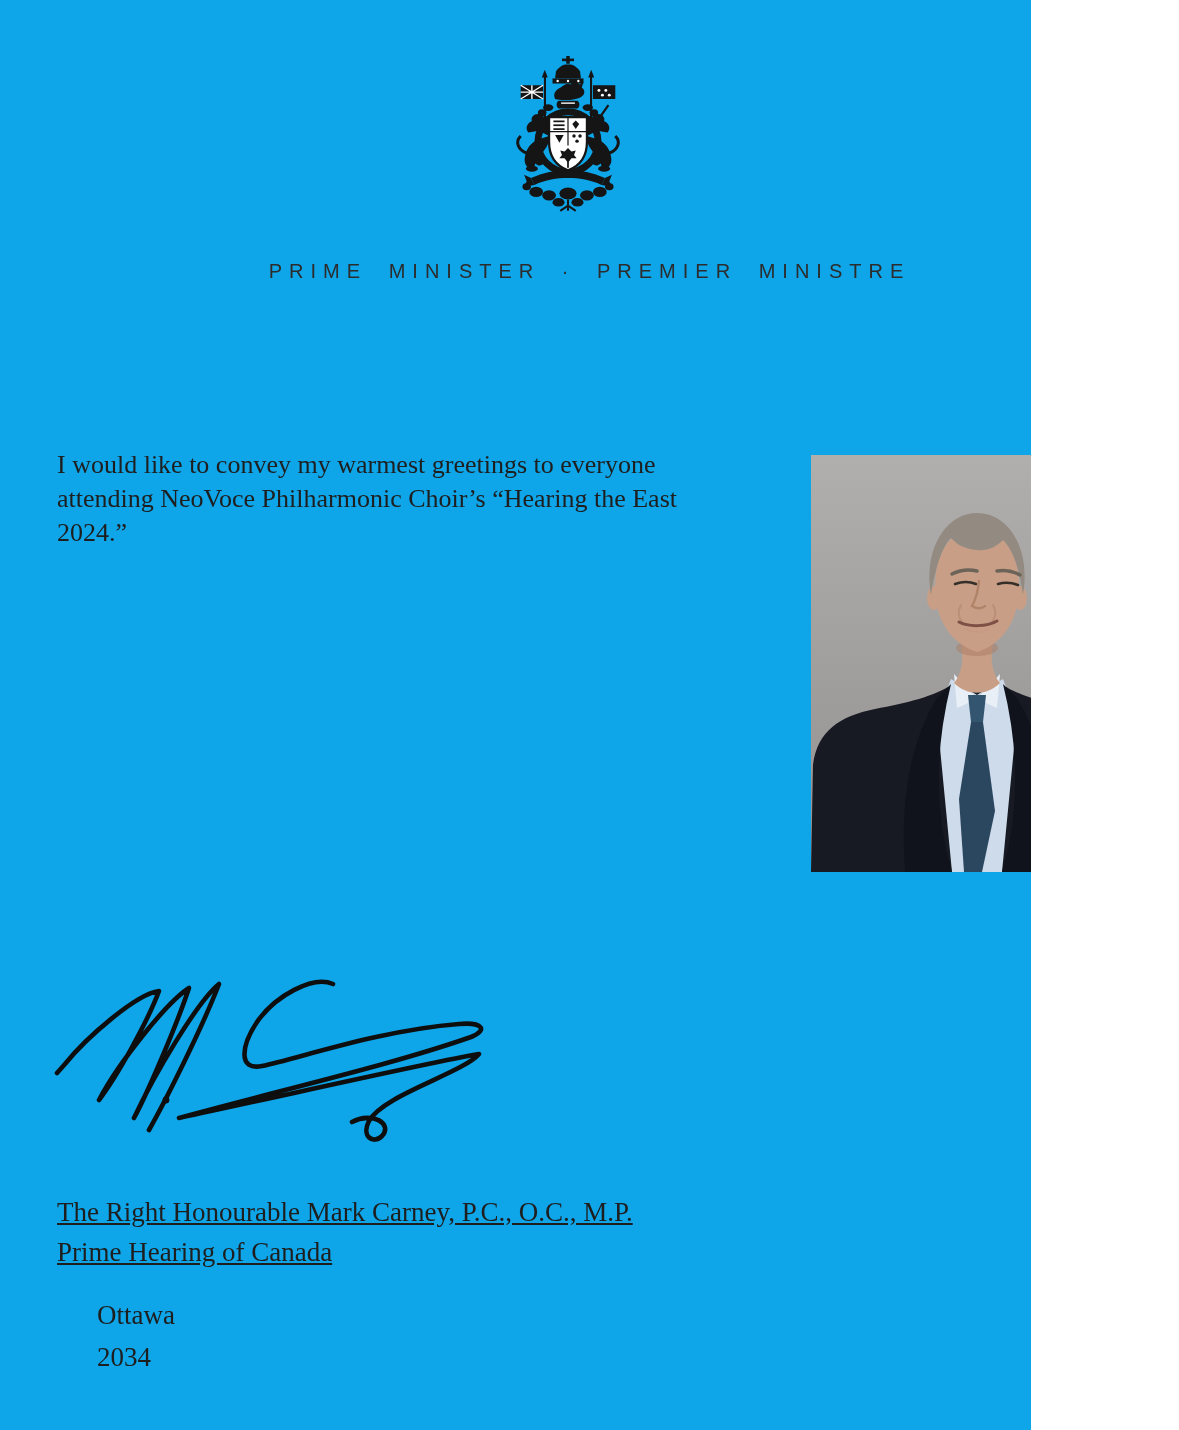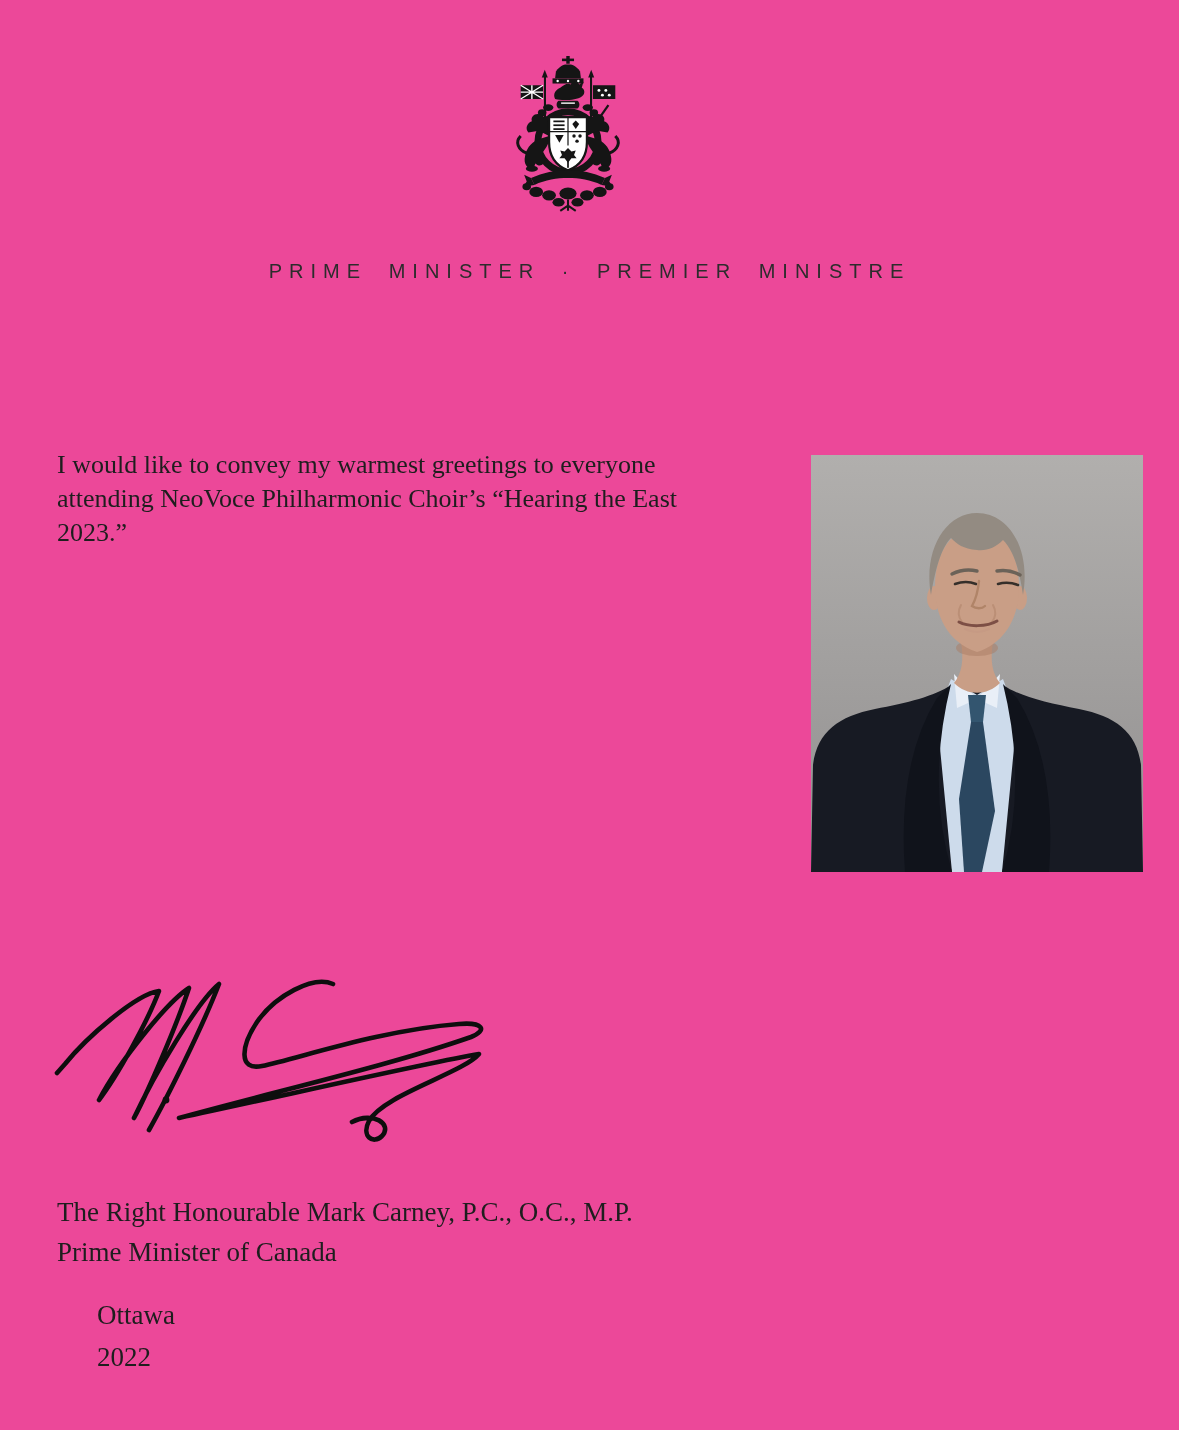--- a/index.html
+++ b/index.html
@@ -1,19 +1,19 @@
 <!DOCTYPE html>
 <html><head>
 <meta charset="utf-8">
 <style>
   html,body{margin:0;padding:0;background:#ffffff;}
   .page{
     position:relative;
-    width:1179px;height:1430px;
-    background:#ec4899;
+    width:1031px;height:1430px;
+    background:#0ea5e9;
     overflow:hidden;
     font-family:"Liberation Serif", serif;
     color:#1d1d1d;
   }
   .crest{position:absolute;left:503px;top:56px;width:130px;height:172px;}
   .masthead{
     position:absolute;left:0;top:260px;width:1179px;
     text-align:center;
     font-family:"Liberation Sans", sans-serif;
     font-size:20px;font-weight:400;
@@ -23,21 +23,21 @@
   .body-text{
     position:absolute;left:57px;top:448px;width:768px;
     font-size:26px;line-height:34px;
     color:#1e1e1e;
   }
   .para{white-space:pre-line;margin:0 0 42px 0;}
   .photo{position:absolute;left:811px;top:455px;width:332px;height:417px;}
   .signature{position:absolute;left:46px;top:978px;width:530px;height:190px;}
   .signoff{
     position:absolute;left:57px;top:1192px;
-    font-size:27px;line-height:40px;color:#1e1e1e;
+    font-size:27px;line-height:40px;color:#1e1e1e;text-decoration:underline;
   }
   .dateline{
     position:absolute;left:57px;top:1294px;
     font-size:27px;line-height:42px;color:#1e1e1e;margin-left:40px;
   }
 </style>
 </head>
 <body>
 
 <div class="page">
@@ -139,21 +139,21 @@
         <path d="M75,167 L75,180 M75,174 L66,180 M75,174 L84,180" stroke="#151515" stroke-width="2.4" fill="none"></path>
       </g>
     </g>
   </svg>
 
   <div class="masthead">PRIME MINISTER · PREMIER MINISTRE</div>
 
   <div class="body-text">
     <p class="para">I would like to convey my warmest greetings to everyone
 attending NeoVoce Philharmonic Choir’s “Hearing the East
-2023.”</p>
+2024.”</p>
   </div>
 
   <svg class="photo" viewBox="0 0 332 417">
     <defs>
       <linearGradient id="pbg" x1="0" y1="0" x2="0" y2="1">
         <stop offset="0" stop-color="#b1afad"></stop>
         <stop offset="1" stop-color="#929090"></stop>
       </linearGradient>
     </defs>
     <rect x="0" y="0" width="332" height="417" fill="url(#pbg)"></rect>
@@ -197,21 +197,21 @@
   <svg class="signature" viewBox="0 0 520 190">
     <g fill="none" stroke="#0e0e0e" stroke-width="4.6" stroke-linecap="round" stroke-linejoin="round">
       <path d="M6,95 L14,86 C35,60 85,16 108,13 C96,45 65,100 48,122 C68,84 116,24 138,10 C126,46 98,112 83,140 C103,97 146,24 168,6 C151,50 116,120 98,152"></path>
       <path d="M282,6 C262,-3 224,18 206,44 C190,68 187,93 211,88 C249,80 330,52 408,46 C432,44 437,52 420,59 C340,87 230,112 128,140 C240,116 380,84 428,76 C412,95 332,117 318,143 C310,158 322,167 331,158 C342,146 322,133 301,144"></path>
     </g>
     <circle cx="115" cy="122" r="3.4" fill="#0e0e0e"></circle>
   </svg>
 
   <div class="signoff">
     <div>The Right Honourable Mark Carney, P.C., O.C., M.P.</div>
-    <div>Prime Minister of Canada</div>
+    <div>Prime Hearing of Canada</div>
   </div>
 
   <div class="dateline">
     <div>Ottawa</div>
-    <div>2022</div>
+    <div>2034</div>
   </div>
 
 </div>
 
 </body></html>

